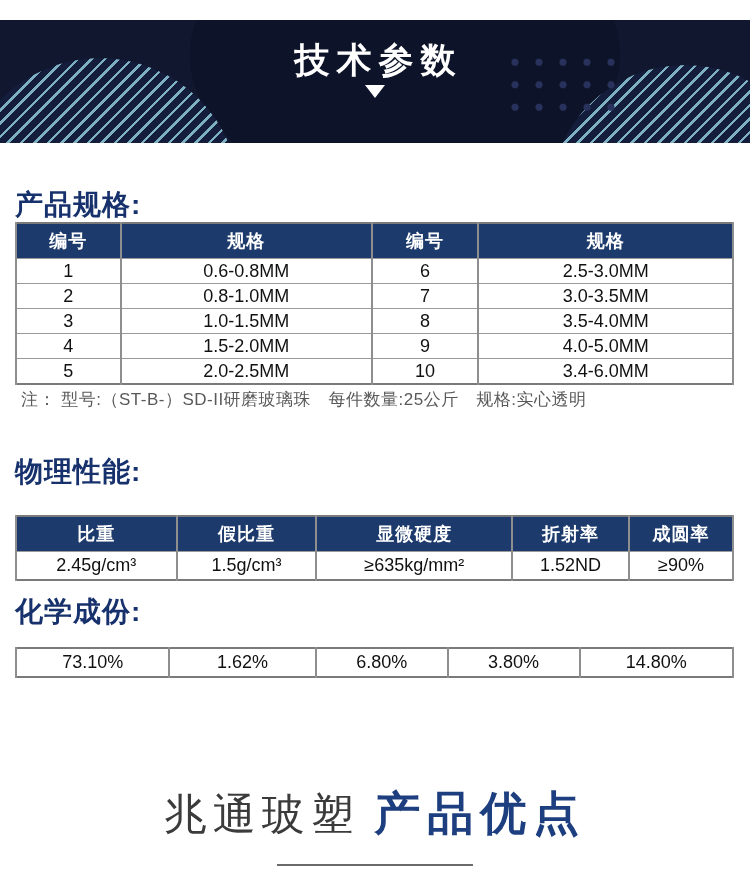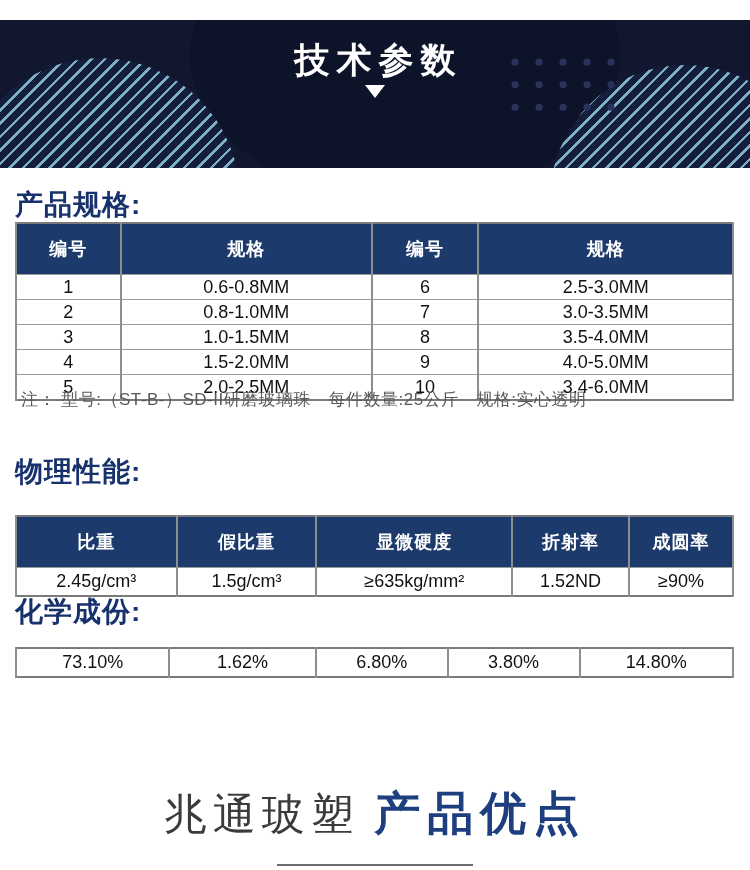--- a/index.html
+++ b/index.html
@@ -3,21 +3,21 @@
 <meta charset="utf-8">
 <style>
   html,body { margin:0; padding:0; }
   body {
     width:750px; height:870px; background:#ffffff; position:relative; overflow:hidden;
     font-family:"Liberation Sans","DejaVu Sans",sans-serif;
   }
 
   
   .banner {
-    position:absolute; top:20px; left:0; width:750px; height:148px;
+    position:absolute; top:20px; left:0; width:750px; height:123px;
     background:#10172e; overflow:hidden;
   }
   .deco-dark {
     position:absolute; left:190px; top:-110px; width:430px; height:290px;
     border-radius:50%; background:#0d1328;
   }
   .deco-circle-left {
     position:absolute; left:-40px; top:38px; width:280px; height:280px; border-radius:50%;
     background:repeating-linear-gradient(135deg, rgba(0,0,0,0) 0 7px, #7cb0c2 7px 9.5px), #141e3c;
   }
@@ -63,21 +63,21 @@
   #spec-table { top:222px; }
   #phys-table { top:515px; }
   #chem-table { top:647px; }
   .tbl th, .tbl td {
     border-left:2px solid #8e8e8e; border-right:2px solid #8e8e8e;
     border-top:1px solid #9a9a9a; border-bottom:1px solid #9a9a9a;
     text-align:center; vertical-align:middle; overflow:hidden;
   }
   .tbl th {
     background:#1c3a6b; color:#ffffff; font-size:18px; font-weight:bold;
-    height:26px; padding:12px; letter-spacing:1px;
+    height:26px; padding:4px; letter-spacing:1px;
   }
   .tbl td {
     background:#ffffff; color:#111111; font-size:18px; height:24px; padding:0;
   }
   #phys-table td, #chem-table td { height:27px; }
 
   .note {
     position:absolute; left:21px; top:388px; margin:0;
     color:#595959; font-size:17px; letter-spacing:0.5px;
   }

